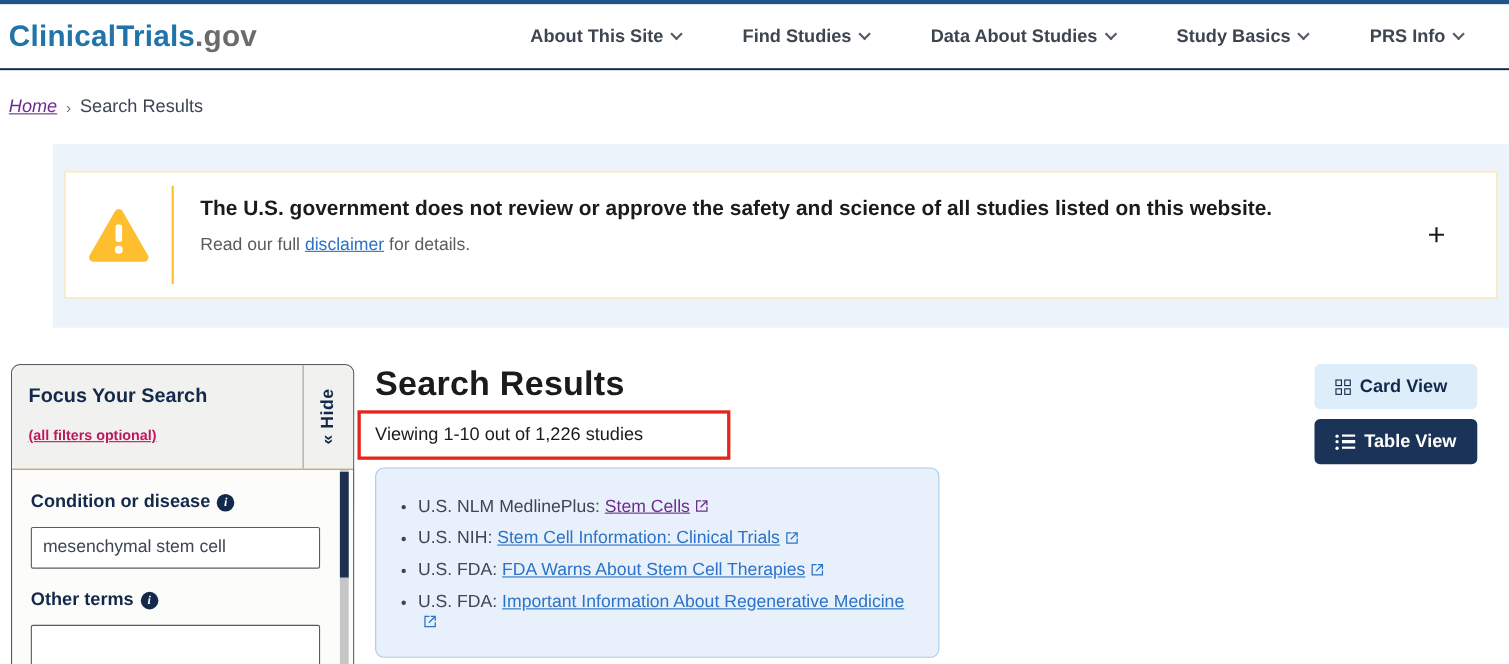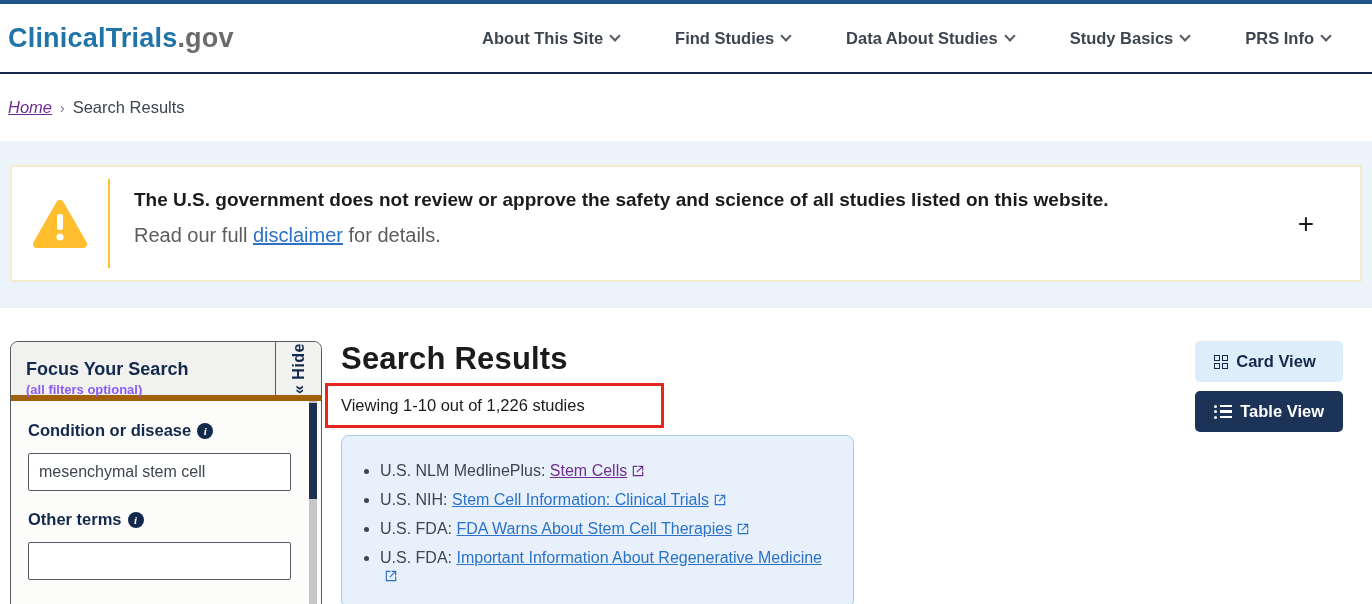--- a/index.html
+++ b/index.html
@@ -2,62 +2,62 @@
 <html><head>
 <meta charset="utf-8">
 <style>
   * { margin:0; padding:0; box-sizing:border-box; }
   html,body { width:1372px; height:604px; overflow:hidden; background:#fff;
     font-family:"Liberation Sans", sans-serif; color:#1b1b1b; }
   .page { width:1372px; height:604px; overflow:hidden; position:relative; background:#fff; }
 
   
   .gov-topbar { height:4px; background:#20558a; }
-  .site-header { height:70px; background:#fff; border-bottom:2px solid #13294b;
+  .site-header { height:60px; background:#fff; border-bottom:2px solid #13294b;
     display:flex; align-items:center; justify-content:space-between; padding:0 42px 0 8px; }
   .logo { font-size:27px; font-weight:700; letter-spacing:.2px; cursor:pointer; }
   .logo .l1 { color:#2074a8; }
   .logo .l2 { color:#6b6b6b; }
   .main-nav { display:flex; align-items:center; gap:56px; }
   .nav-item { display:flex; align-items:center; font-size:16.5px; font-weight:700;
     color:#3d4551; cursor:pointer; }
   .chev { width:8px; height:8px; border-right:2px solid #565c65; border-bottom:2px solid #565c65;
     transform:rotate(45deg); margin-left:8px; margin-top:-4px; }
 
   
   .breadcrumb { height:67px; display:flex; align-items:center; padding-left:8px;
     font-size:16.5px; background:#fff; }
   .crumb-home { color:#6e2d8e; text-decoration:underline; cursor:pointer;font-style:italic; }
   .crumb-sep { color:#71767a; margin:0 8px; font-size:14px; }
   .crumb-current { color:#3d4551; }
 
   
-  .alert-band { height:167px; background:#edf3fa; padding:24px 10px; }
+  .alert-band { height:167px; background:#edf3fa; padding:24px 10px;margin-left:48px; }
   .alert-card { height:117px; background:#fff; border:2px solid #f5ecce;
     display:flex; align-items:stretch; }
   .alert-icon-col { width:96px; display:flex; align-items:center; justify-content:center; }
   .alert-divider { width:2px; background:#ffbe2e; margin:12px 0; }
   .alert-text { padding:22px 0 0 24px; }
   .alert-title { font-size:19px; font-weight:700; color:#1b1b1b; }
-  .alert-sub { margin-top:13px; font-size:20px; color:#5c5c5c; }
+  .alert-sub { margin-top:13px; font-size:16px; color:#5c5c5c; }
   .alert-sub a { color:#2b72c8; text-decoration:underline; cursor:pointer; }
   .alert-expand { margin-left:auto; align-self:center; margin-right:46px;
     font-size:28px; font-weight:400; color:#1b1b1b; cursor:pointer; line-height:1; }
 
   
   .content { padding:33px 0 0 10px; display:flex; background:#fff; }
 
   
   .sidebar { width:312px; flex:0 0 312px; border:1px solid #565c65;
     border-radius:8px 8px 0 0; height:330px; background:#fcfcfa; }
-  .sb-header { height:59px; background:#f1f1ef; border-bottom:6px solid #a16207;
+  .sb-header { height:95px; background:#f1f1ef; border-bottom:1px solid #a16207;
     border-radius:8px 8px 0 0; display:flex; }
   .sb-header-left { flex:1; padding:17px 0 0 15px; }
   .sb-title { font-size:18px; font-weight:700; color:#13294b; }
-  .sb-subtitle { font-size:13px; font-weight:700; color:#8b5cf6; margin-top:2px; }
+  .sb-subtitle { font-size:13px; font-weight:700; color:#be185d; margin-top:18px;text-decoration:underline; }
   .sb-hide { width:46px; border-left:1px solid #565c65; display:flex;
     align-items:center; justify-content:center; cursor:pointer; border-radius:0 8px 0 0; }
   .sb-hide-label { writing-mode:vertical-rl; transform:rotate(180deg);
     font-size:16px; font-weight:700; color:#13294b; letter-spacing:.5px; }
   .sb-body { position:relative; padding:20px 30px 0 17px; height:251px; }
   .sb-label { font-size:16.5px; font-weight:700; color:#13294b;
     display:flex; align-items:center; gap:6px; }
   .info-ico { width:16px; height:16px; border-radius:50%; background:#13294b; color:#fff;
     font-family:"Liberation Serif", serif; font-style:italic; font-weight:700; font-size:11px;
     display:inline-flex; align-items:center; justify-content:center; cursor:pointer; }

